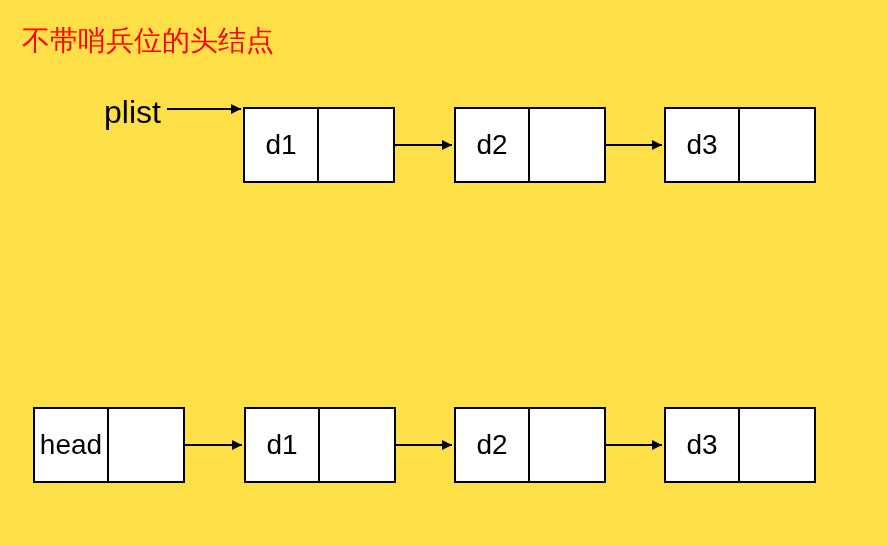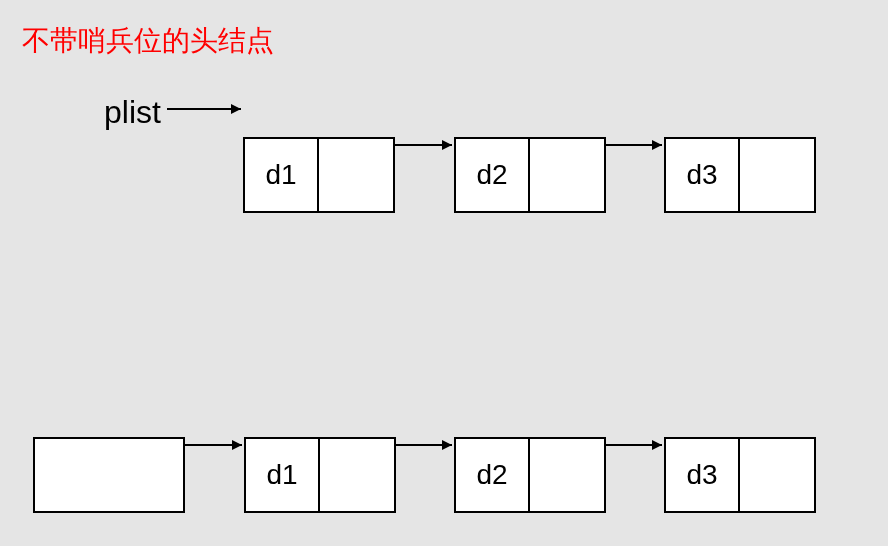--- a/index.html
+++ b/index.html
@@ -1,21 +1,21 @@
 <!DOCTYPE html>
 <html><head>
 <meta charset="utf-8">
 <style>
   * { margin: 0; padding: 0; box-sizing: border-box; }
   html, body { background: #ffffff; }
   .canvas {
     position: relative;
     width: 888px;
     height: 546px;
-    background: #e5e5e5;
+    background: #fde047;
     font-family: "Liberation Sans", "DejaVu Sans", sans-serif;
     overflow: hidden;
   }
   .section-title {
     position: absolute;
     color: #ff0000;
     font-size: 28px;
     line-height: 1.1;
     white-space: nowrap;
   }
@@ -26,21 +26,20 @@
     line-height: 1.1;
     white-space: nowrap;
   }
   .node {
     position: absolute;
     width: 152px;
     height: 76px;
     border: 2px solid #000000;
     background: #ffffff;
     display: flex;
-    margin-top: 30px;
   }
   .node .cell {
     flex: 1 1 50%;
     display: flex;
     align-items: center;
     justify-content: center;
     font-size: 28px;
     color: #000000;
     overflow: hidden;
   }
@@ -93,20 +92,23 @@
 
   <div class="node" style="left:664px; top:107px;">
     <div class="cell data">
       <span>d3</span>
     </div>
     <div class="cell next"></div>
   </div>
 
 
   <div class="node" style="left:33px; top:407px;">
+    <div class="cell data">
+      <span>head</span>
+    </div>
     <div class="cell next"></div>
   </div>
 
   <div class="node" style="left:244px; top:407px;">
     <div class="cell data">
       <span>d1</span>
     </div>
     <div class="cell next"></div>
   </div>
 

